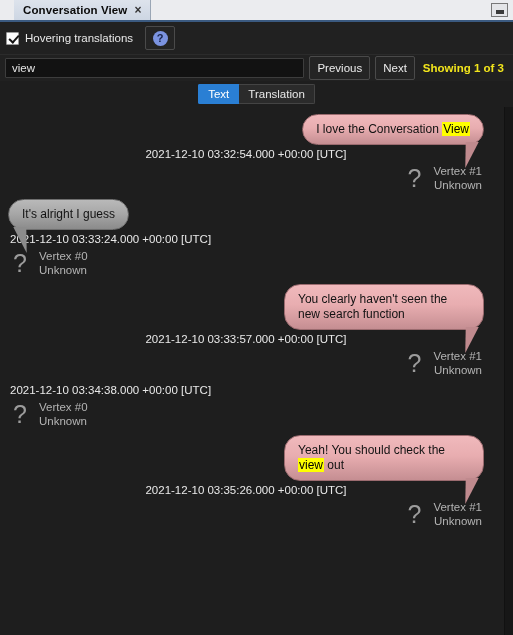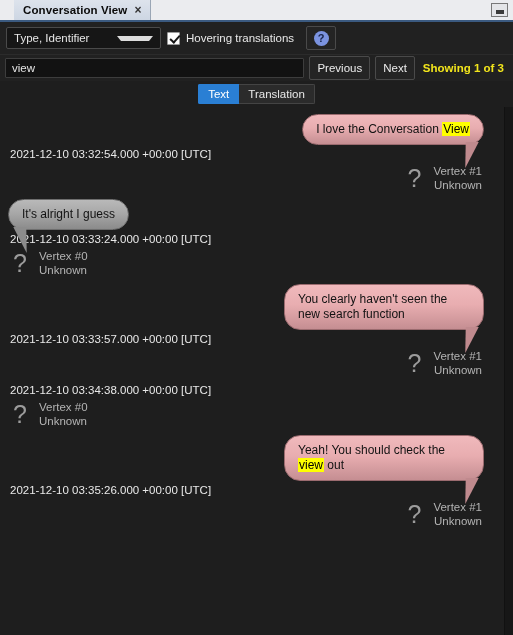--- a/index.html
+++ b/index.html
@@ -323,21 +323,21 @@
     border-top: 26px solid #8c8c8c;
     transform: skewX(16deg);
   }
 
   .timestamp {
     color: #e9e9e9;
     font-size: 11.5px;
     margin-top: 3px;
     padding: 0 2px;
   }
-  .msg.right .timestamp { text-align: left; }
+  .msg.right .timestamp { text-align: center; }
 
   .who {
     display: flex;
     align-items: center;
     gap: 9px;
     margin-top: 4px;
     padding: 0 2px;
   }
   .msg.right .who { justify-content: flex-end; }
   .avatar {
@@ -367,24 +367,20 @@
       <span>Conversation View</span>
       <span class="tab-close">×</span>
     </div>
     <div class="titlebar-spacer"></div>
     <div class="min-btn">
       <i></i>
     </div>
   </div>
 
   <div class="toolbar">
-    <div class="combo">
-      <span>Type, Identifier</span>
-      <span class="caret"></span>
-    </div>
     <label class="checkwrap">
       <span class="checkbox"></span>
       <span>Hovering translations</span>
     </label>
     <div class="helpbtn">
       <span class="helpcircle">?</span>
     </div>
   </div>
 
   <div class="searchrow">

